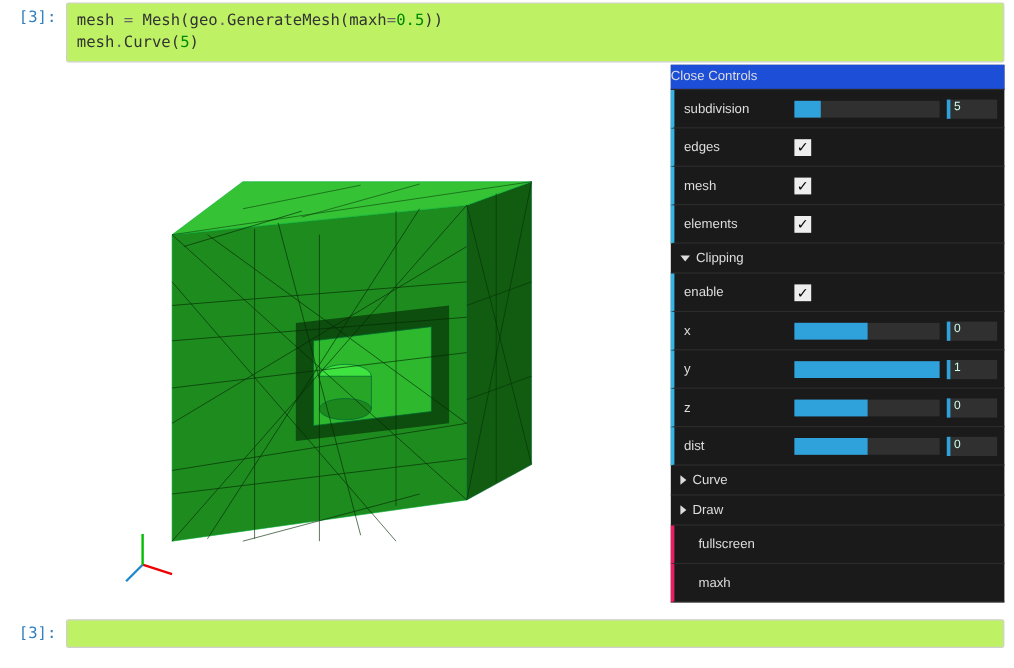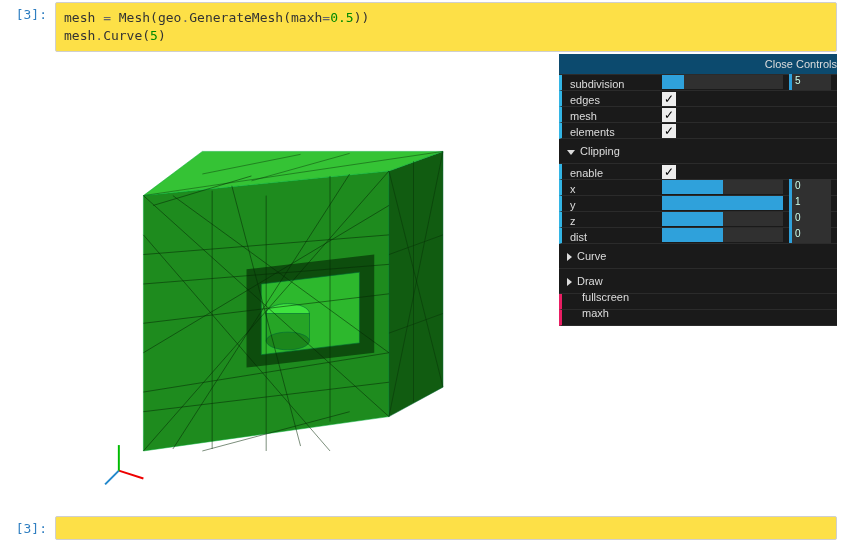--- a/index.html
+++ b/index.html
@@ -1,30 +1,30 @@
 <!DOCTYPE html>
 <html><head>
 <meta charset="utf-8">
 <style>
 * { box-sizing: border-box; margin: 0; padding: 0; }
 body { font-family: "DejaVu Sans Mono", Menlo, Consolas, monospace; font-size: 13px; background: #fff; width: 845px; }
 .cell { display: flex; margin: 2px 0; }
 .prompt { width: 55px; text-align: right; padding: 5px 8px 0 0; color: #307fc1; font-family: monospace; font-size: 13px; flex-shrink: 0; }
-.input-area { flex: 1; border: 1px solid #cfcfcf; background: #fde047; padding: 6px 8px; border-radius: 2px; margin-right: 8px; }
+.input-area { flex: 1; border: 1px solid #cfcfcf; background: #bef264; padding: 6px 8px; border-radius: 2px; margin-right: 8px; }
 .code { font-family: "DejaVu Sans Mono", Menlo, Consolas, monospace; font-size: 13px; line-height: 1.4; white-space: pre; color: #333; }
 .n { color: #333; }
 .o { color: #666; }
 .num { color: #008800; }
 .output-row { display: flex; }
 .output-area { flex: 1; position: relative; height: 460px; margin-right: 8px; }
 .viewer3d { position: absolute; left: 0; top: 0; right: 340px; bottom: 0; background: #fff; }
 .viewer3d svg { width: 100%; height: 100%; }
 .controls { position: absolute; right: 0; top: 0; width: 278px; background: #1a1a1a; color: #ddd; font-family: Arial, sans-serif; font-size: 11px; }
-.ctrl-header { background: #0c4a6e; color: #ddd; text-align: right; padding: 4px 0; font-size: 11px; border-bottom: 1px solid #2b2b2b; cursor: pointer; }
-.ctrl-row { display: flex; align-items: flex-end; padding: 0; border-bottom: 1px solid #2b2b2b; height: 16px; }
+.ctrl-header { background: #1d4ed8; color: #ddd; text-align: left; padding: 4px 0; font-size: 11px; border-bottom: 1px solid #2b2b2b; cursor: pointer; }
+.ctrl-row { display: flex; align-items: center; padding: 0; border-bottom: 1px solid #2b2b2b; height: 32px; }
 .ctrl-row.accented { border-left: 3px solid #33b5e5; }
 .ctrl-row.accented-pink { border-left: 3px solid #e91e63; padding-left: 20px; }
 .ctrl-label { width: 100px; padding-left: 8px; color: #ddd; }
 .ctrl-val { flex: 1; display: flex; align-items: center; gap: 6px; padding-right: 6px; }
 .slider { flex: 1; height: 14px; background: #303030; position: relative; cursor: pointer; }
 .slider-fill { position: absolute; left: 0; top: 0; bottom: 0; background: #2fa1db; }
 .numbox { width: 42px; height: 16px; background: #303030; border-left: 3px solid #2fa1db; color: #cfe; font-size: 10px; padding: 1px 3px; }
 .chk { width: 14px; height: 14px; background: #eee; display: inline-flex; align-items: center; justify-content: center; color: #000; font-size: 12px; cursor: pointer; }
 .section { padding: 6px 8px; color: #ddd; border-bottom: 1px solid #2b2b2b; cursor: pointer; }
 .section .tri { display: inline-block; width: 0; height: 0; margin-right: 5px; vertical-align: middle; }

